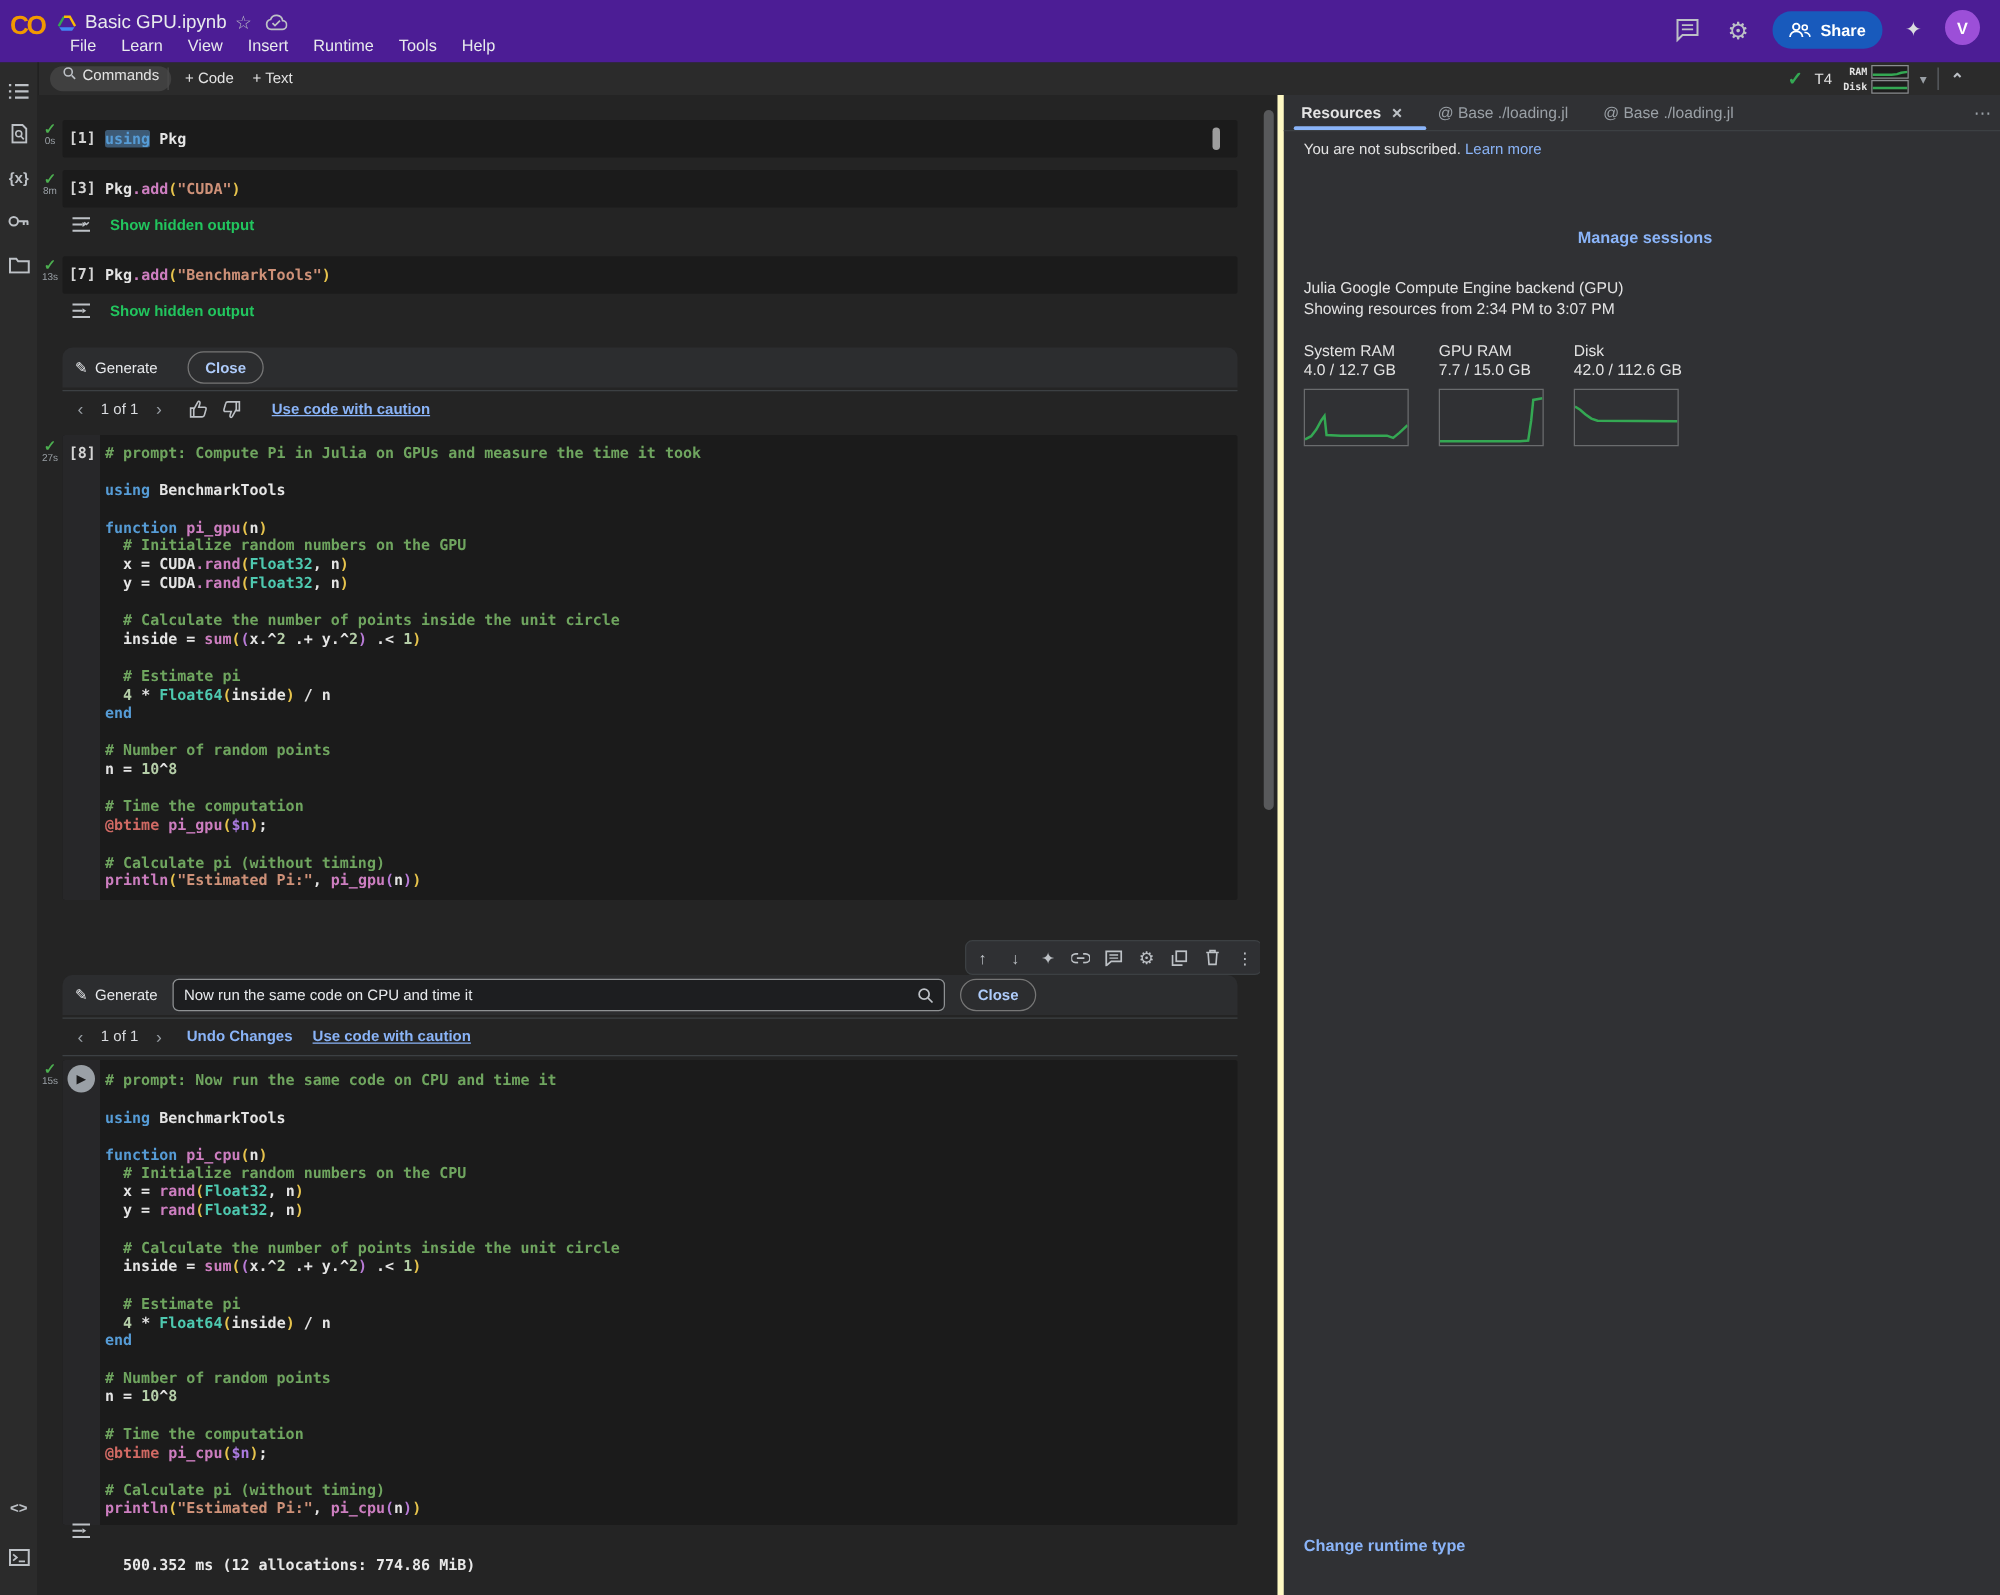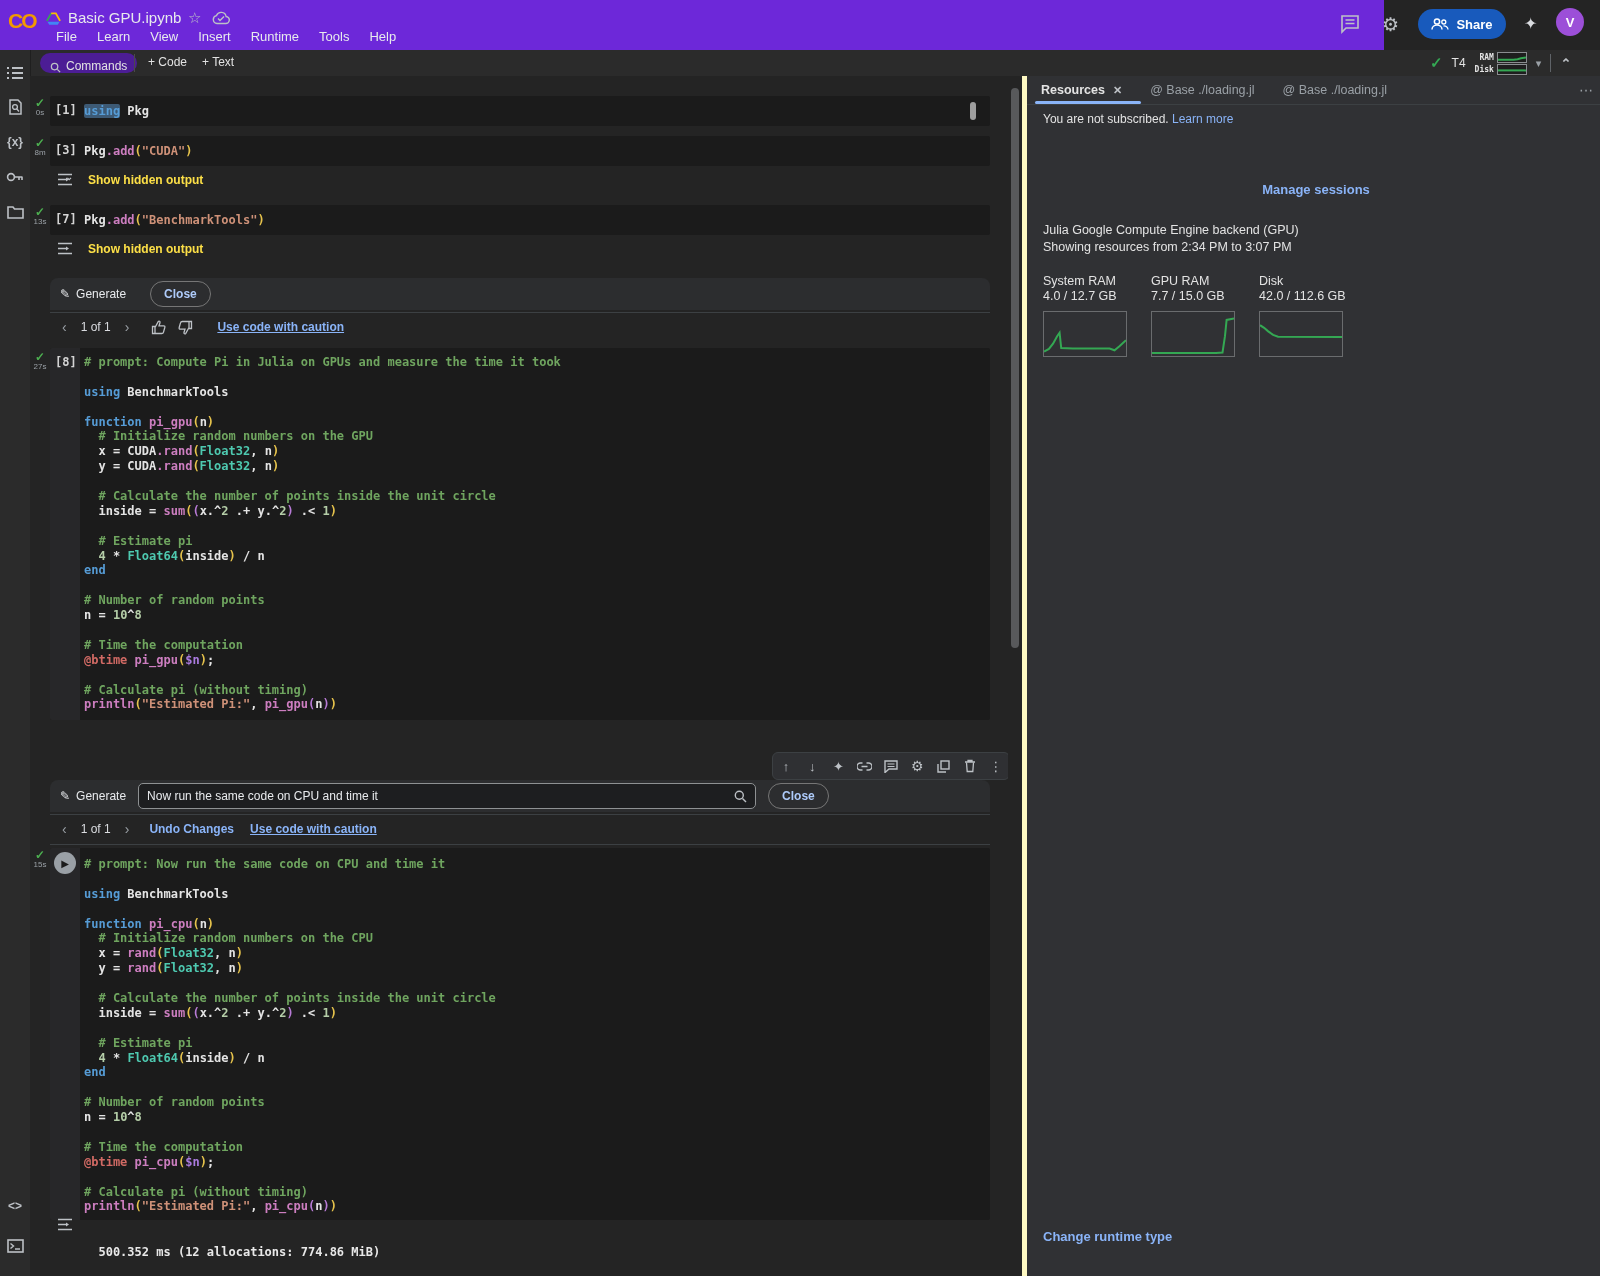--- a/index.html
+++ b/index.html
@@ -2,39 +2,39 @@
 <html><head>
 <meta charset="utf-8">
 <style>
   html,body{margin:0;padding:0}
   body{width:1600px;height:1276px;position:relative;overflow:hidden;
        background:#242424;color:#e3e3e3;font-family:"Liberation Sans",sans-serif;}
   .abs{position:absolute}
   svg{display:block}
 
   
-  .header{left:0;top:0;width:1384px;height:50px;background:#6d28d9}
+  .header{left:0;top:0;width:1600px;height:50px;background:#4c1d95}
   .logo{left:8px;top:9px;font-size:21px;font-weight:900;color:#f29900;letter-spacing:-2px}
   .drive{left:46px;top:12px}
   .title{left:68px;top:9px;font-size:15px;color:#e8eaed}
   .star{left:188px;top:9px;font-size:15px;color:#bdc1c6}
   .cloud{left:212px;top:11px;color:#bdc1c6}
   .menubar{left:56px;top:29px;display:flex;gap:20px;font-size:13px;color:#e8eaed}
   .menubar span{cursor:default}
   .hicon{color:#bdc1c6}
   .share{left:1418px;top:9px;width:88px;height:30px;border-radius:16px;background:#185abc;
          display:flex;align-items:center;justify-content:center;gap:7px;color:#fff;font-size:13px;font-weight:700}
   .avatar{left:1556px;top:8px;width:28px;height:28px;border-radius:50%;background:#9c4fd8;
           display:flex;align-items:center;justify-content:center;color:#fff;font-size:13px;font-weight:700}
   .sparkle{font-size:16px;color:#dadce0}
 
   
   .toolbar{left:30px;top:50px;width:1570px;height:26px;background:#2b2b2b;border-bottom:1px solid #1d1d1d}
-  .cmdpill{left:10px;top:3px;height:20px;padding:0 10px;border-radius:10px;background:#4c1d95;
-           display:flex;align-items:flex-end;gap:5px;font-size:12px;color:#e3e3e3}
+  .cmdpill{left:10px;top:3px;height:20px;padding:0 10px;border-radius:10px;background:#404040;
+           display:flex;align-items:flex-start;gap:5px;font-size:12px;color:#e3e3e3}
   .addbtn{top:5px;font-size:12px;color:#e3e3e3}
   .tdivider{left:104px;top:4px;width:1px;height:18px;background:#4a4a4a}
   .connect{left:1400px;top:0;height:26px;display:flex;align-items:center;gap:9px}
   .okcheck{color:#34a853;font-size:15px;font-weight:700}
   .t4{font-size:12px;color:#e3e3e3}
   .ramdisk{display:flex;flex-direction:column;gap:1px;align-items:flex-end}
   .rdrow{display:flex;align-items:center;gap:3px}
   .rdlab{font-size:8px;font-weight:700;color:#e3e3e3;font-family:"DejaVu Sans Mono",monospace}
   .rdspark{width:28px;height:9px;border:1px solid #8a8d90;background:#1e1e1e}
   .caret{color:#9aa0a6;font-size:11px}
@@ -56,21 +56,21 @@
   .gtime{font-size:8px;color:#9aa0a6;line-height:9px}
   .code{font-family:"DejaVu Sans Mono",monospace;font-size:12px;font-weight:700;line-height:14.9px;white-space:pre}
   .cl{height:14.9px}
   .tk-w{color:#e4e4e4}.tk-k{color:#569cd6}.tk-f{color:#cd7ec0}.tk-s{color:#ce9178}
   .tk-c{color:#6fa55f}.tk-t{color:#4ec9b0}.tk-n{color:#b5cea8}.tk-y{color:#e6c34c}
   .tk-p{color:#b87bd6}.tk-m{color:#d16a64}.tk-d{color:#ab7be0}
   .tk-hl{background:#3d5a75;border-radius:2px}
   .handle{position:absolute;right:14px;top:6px;width:6px;height:18px;border-radius:3px;background:#9e9e9e}
   .outrow{position:absolute;left:20px;width:940px}
   .outicon{position:absolute;left:6px;top:1px;color:#bdc1c6}
-  .shout{position:absolute;left:38px;top:2px;font-size:12px;font-weight:700;color:#fde047}
+  .shout{position:absolute;left:38px;top:2px;font-size:12px;font-weight:700;color:#22c55e}
   .outtext{position:absolute;left:34px;top:0;font-family:"DejaVu Sans Mono",monospace;
            font-size:12px;font-weight:700;color:#e8e8e8;line-height:14.5px;white-space:pre}
   .playbtn{position:absolute;left:4px;top:4px;width:22px;height:22px;border-radius:50%;background:#9aa0a6;
            display:flex;align-items:center;justify-content:center;color:#1b1b1b;font-size:10px}
 
   
   .genbox{position:absolute;left:20px;width:940px;height:32px;background:#2c2d2f;border-radius:8px 8px 0 0;
           display:flex;align-items:center}
   .genbtn{display:flex;align-items:center;gap:6px;padding:0 12px 0 10px;font-size:12px;color:#e8eaed;height:100%}
   .geninput{flex:0 0 600px;height:24px;background:#1d1e20;border:1.5px solid #8e9193;border-radius:5px;

